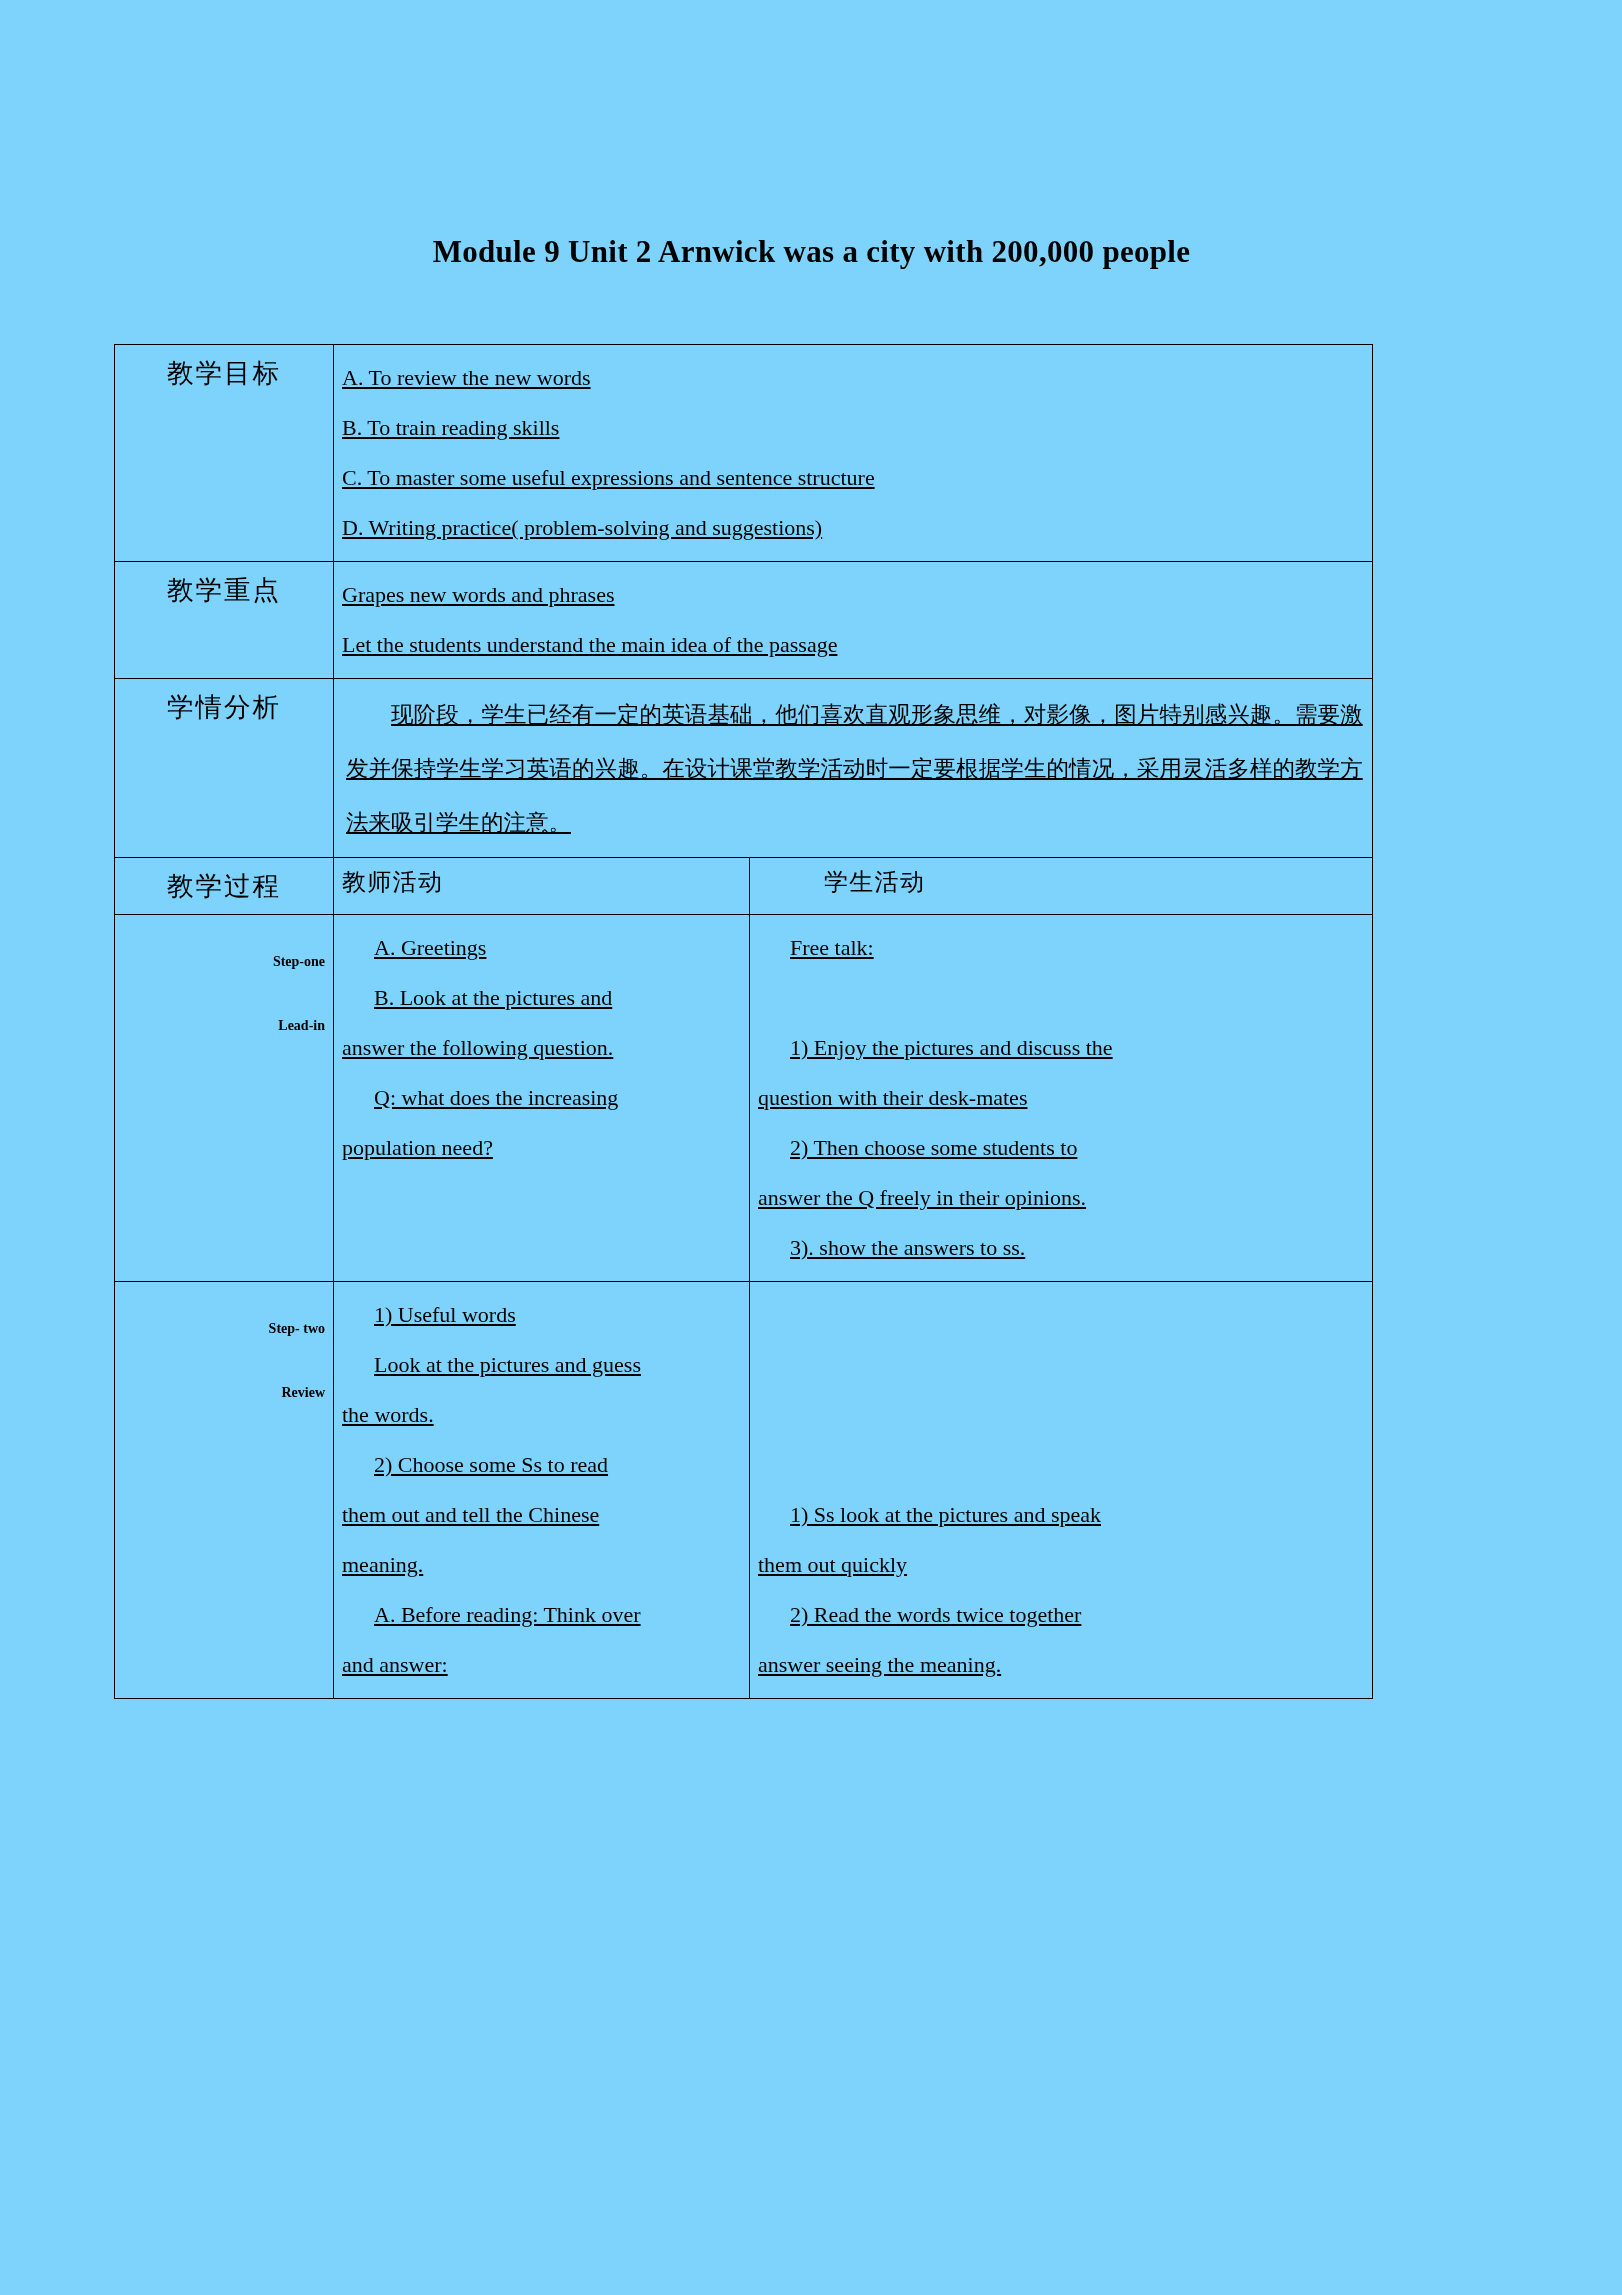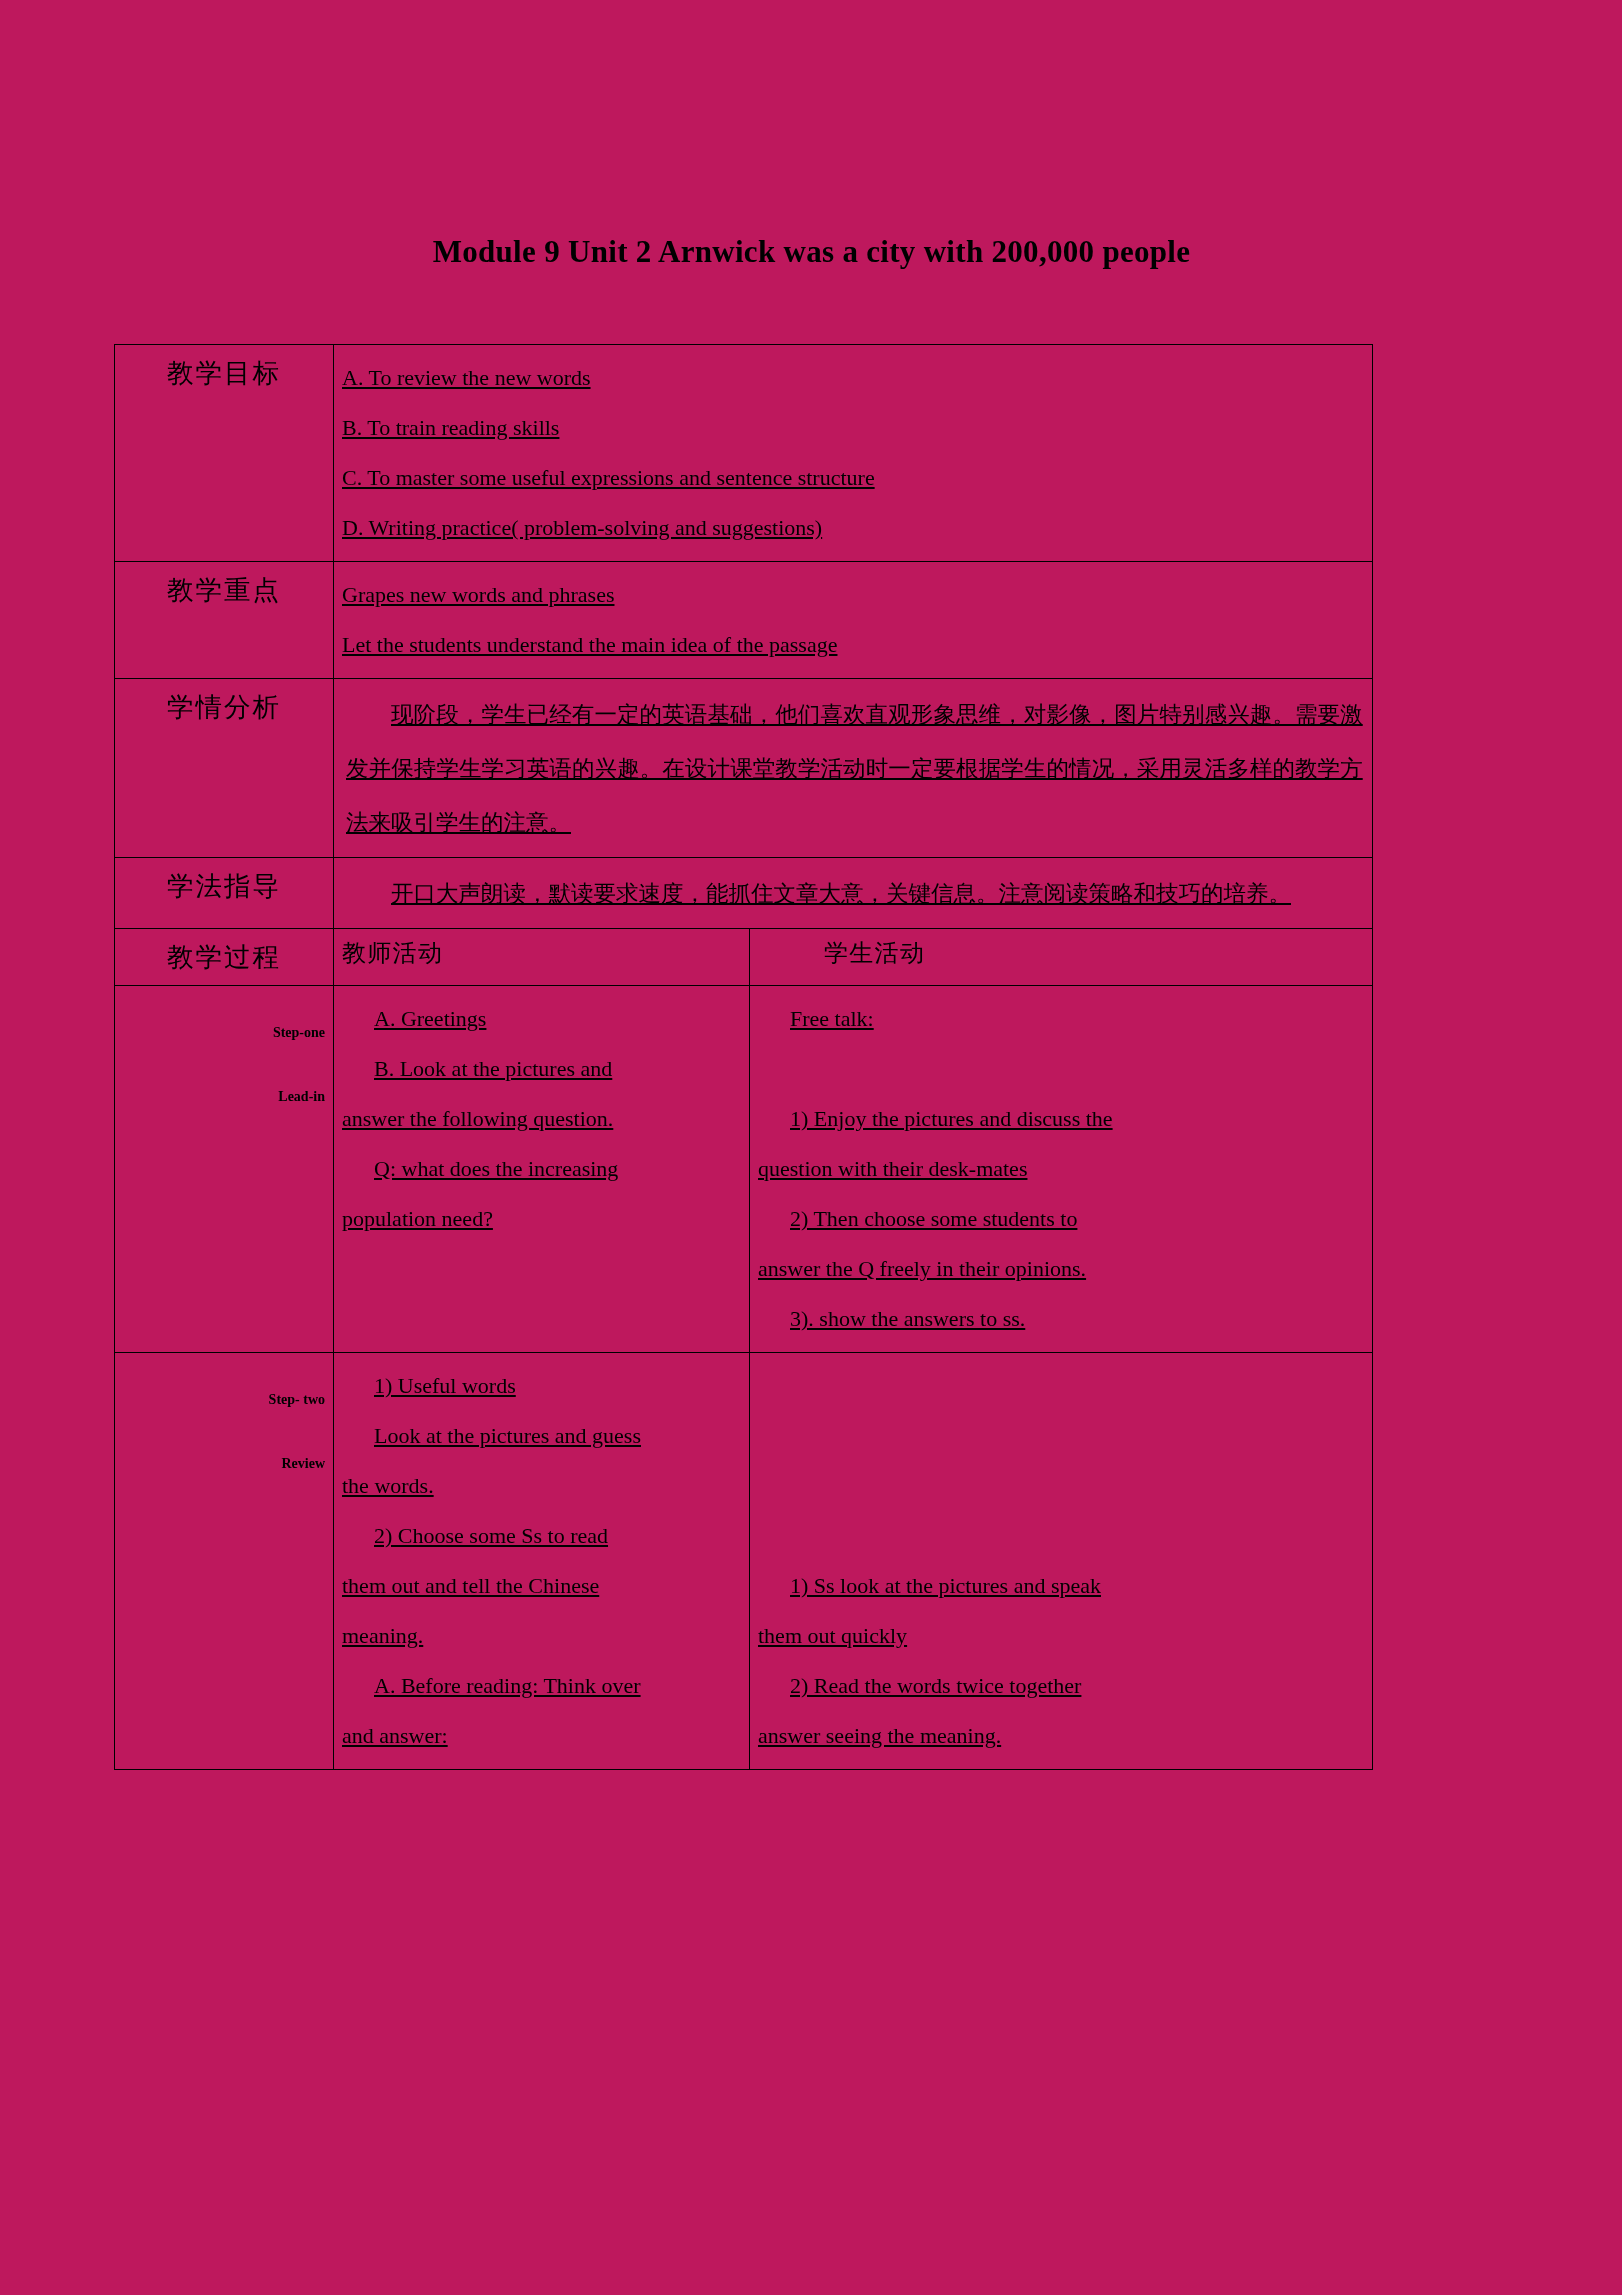--- a/index.html
+++ b/index.html
@@ -4,21 +4,21 @@
 <style>
   html, body {
     margin: 0;
     padding: 0;
     background: #e5eed7;
   }
   .page {
     position: relative;
     width: 1623px;
     height: 2295px;
-    background: #be185d;
+    background: #7dd3fc;
     font-family: "Liberation Serif", "DejaVu Serif", serif;
     color: #000000;
     box-sizing: border-box;
     overflow: hidden;
   }
   .doc-title {
     position: absolute;
     left: 0;
     top: 233px;
     width: 1623px;
@@ -131,26 +131,20 @@
       </tr>
 
 
       <tr>
         <td class="label-cell">学情分析</td>
         <td class="body-cell zh" colspan="2">
           <p>现阶段，学生已经有一定的英语基础，他们喜欢直观形象思维，对影像，图片特别感兴趣。需要激发并保持学生学习英语的兴趣。在设计课堂教学活动时一定要根据学生的情况，采用灵活多样的教学方法来吸引学生的注意。</p>
         </td>
       </tr>
 
-      <tr>
-        <td class="label-cell">学法指导</td>
-        <td class="body-cell zh" colspan="2">
-          <p>开口大声朗读，默读要求速度，能抓住文章大意，关键信息。注意阅读策略和技巧的培养。</p>
-        </td>
-      </tr>
 
       <tr>
         <td class="label-cell">教学过程</td>
         <td class="activity-head">教师活动</td>
         <td class="activity-head r">学生活动</td>
       </tr>
 
       <tr>
         <td class="step-cell">
           <p>Step-one</p>

